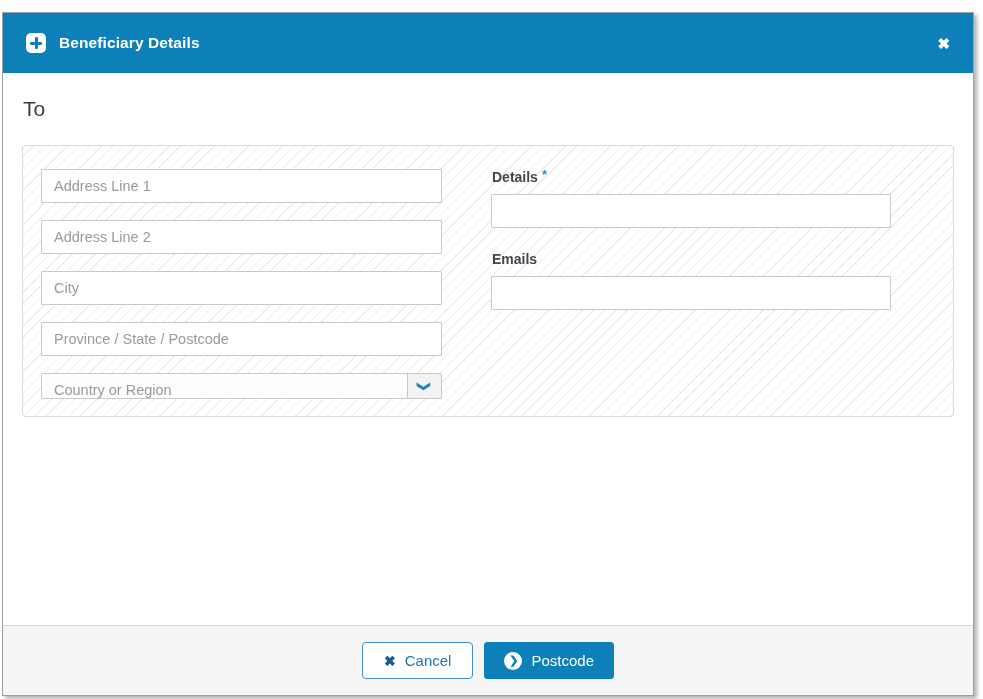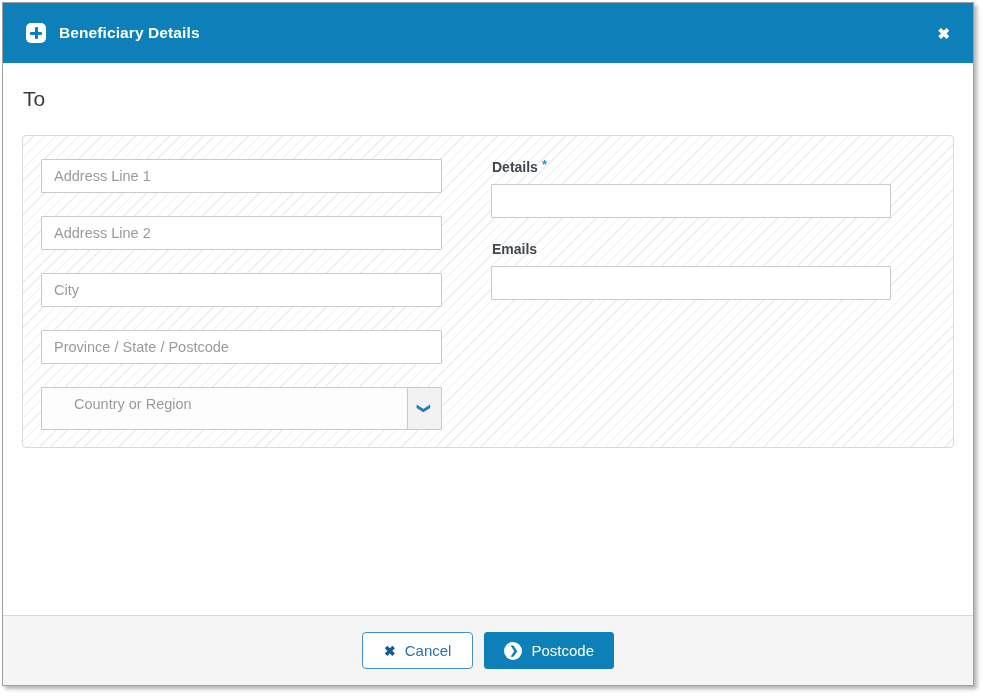--- a/index.html
+++ b/index.html
@@ -1,19 +1,19 @@
 <!DOCTYPE html>
 <html><head>
 <meta charset="utf-8">
 <style>
   * { margin:0; padding:0; box-sizing:border-box; }
   html,body { width:983px; height:699px; background:#fff; font-family:"Liberation Sans", sans-serif; overflow:hidden; }
 
   .modal {
-    position:absolute; left:2px; top:2px; width:972px; height:684px;
+    position:absolute; left:2px; top:12px; width:972px; height:684px;
     background:#fff; border:1px solid #9f9f9f;
     box-shadow:3px 3px 4px rgba(0,0,0,0.3);
     display:flex; flex-direction:column;
   }
 
   
   .modal-header {
     height:60px; flex:0 0 60px; background:#0d80ba;
     display:flex; align-items:center; padding:0 23px;
   }
@@ -39,34 +39,34 @@
   .field-label { display:block; font-size:14px; font-weight:bold; color:#40474e; margin:0 1px 9px 1px; }
   .req { color:#2196d6; margin-left:4px; position:relative; top:-3px; font-size:13px; }
 
   .text-input {
     width:100%; height:34px; border:1px solid #c9c9c9; border-radius:1px;
     background:#fff; padding:0 12px; font-size:14.5px; color:#444;
     font-family:"Liberation Sans", sans-serif; outline:none; display:block;
   }
   .text-input::placeholder { color:#9a9a9a; opacity:1; }
 
-  .row-gap { margin-bottom:23px; }
+  .row-gap { margin-bottom:17px; }
   .group-gap { margin-bottom:23px; }
 
   .input-wrap { position:relative; }
   .input-wrap.focused .text-input {
     border:2px solid #1e86c4; padding:0 11px;
     box-shadow:0 0 4px 1px rgba(43,140,201,0.45);
   }
   .caret { position:absolute; left:13px; top:8px; width:1px; height:18px; background:#333; animation:blink 1.1s steps(2,start) infinite; }
   @keyframes blink { 50% { opacity:0; } }
 
   .select-shell {
-    width:100%; height:43px; border:1px solid #c9c9c9; border-radius:1px;
-    background:#fdfdfd; display:flex; align-items:stretch; cursor:pointer;padding-left:20px;
+    width:100%; height:26px; border:1px solid #c9c9c9; border-radius:1px;
+    background:#fdfdfd; display:flex; align-items:stretch; cursor:pointer;
   }
   .select-text { flex:1; padding:0 12px; font-size:14.5px; color:#9a9a9a; line-height:32px; }
   .select-arrow-seg { width:34px; flex:0 0 34px; border-left:1px solid #c9c9c9; background:#f2f2f2; display:flex; align-items:center; justify-content:center; }
   .chevron-down { display:inline-block; color:#1b7fc0; font-weight:bold; font-size:13px; transform:rotate(90deg); line-height:1; }
 
   
   .modal-footer {
     flex:0 0 70px; height:70px; background:#f5f5f5; border-top:1px solid #d6d6d6;
     display:flex; align-items:center; justify-content:center; gap:11px;
   }

